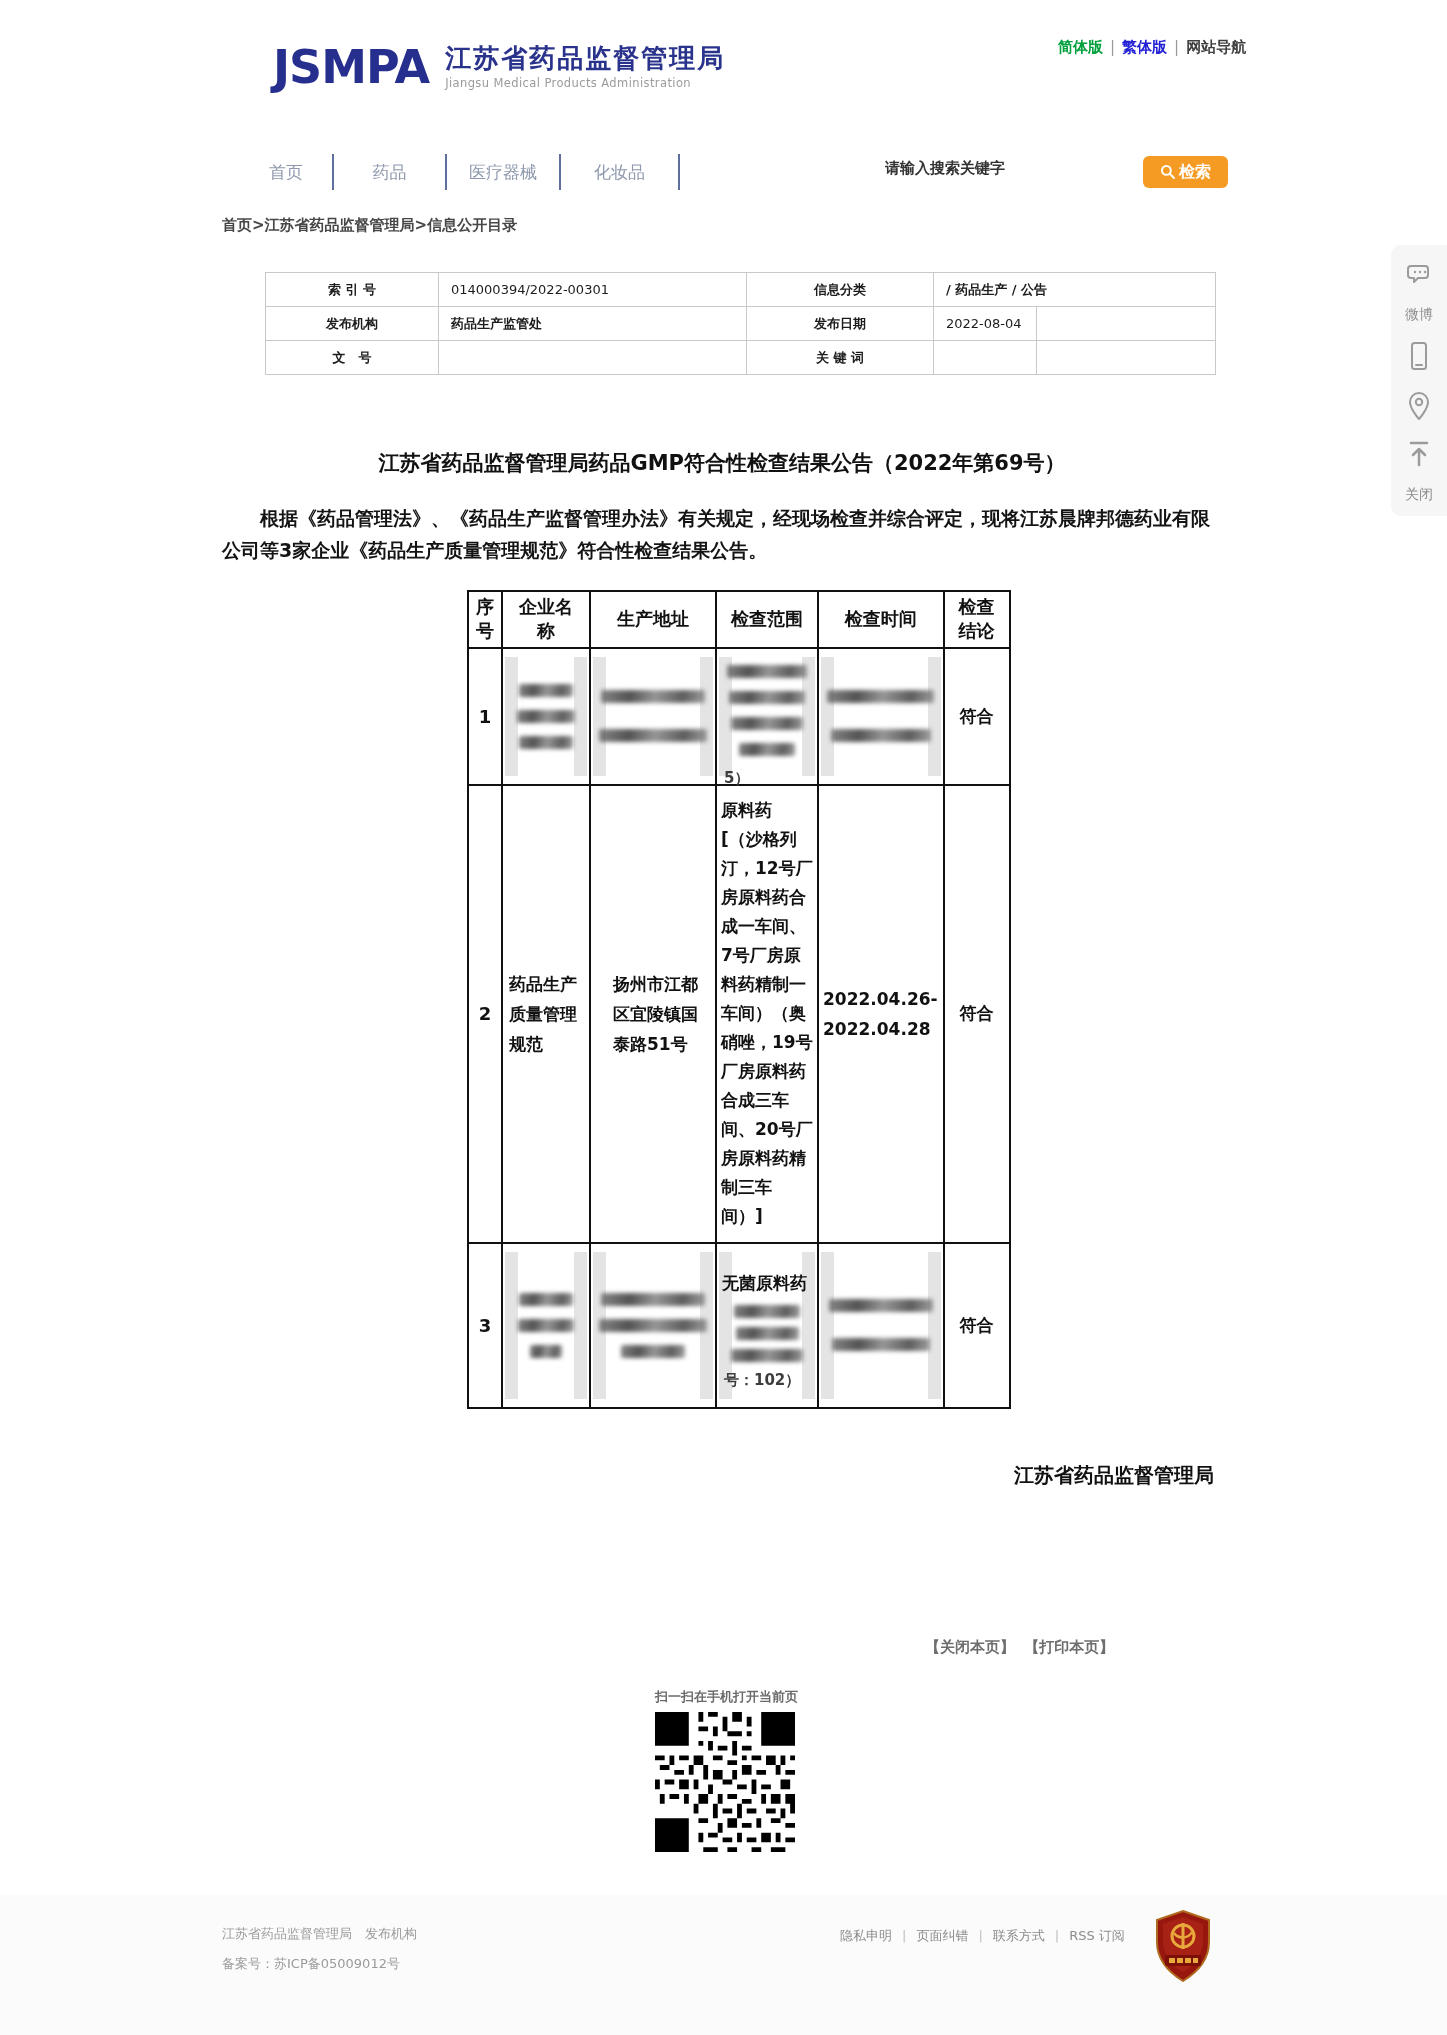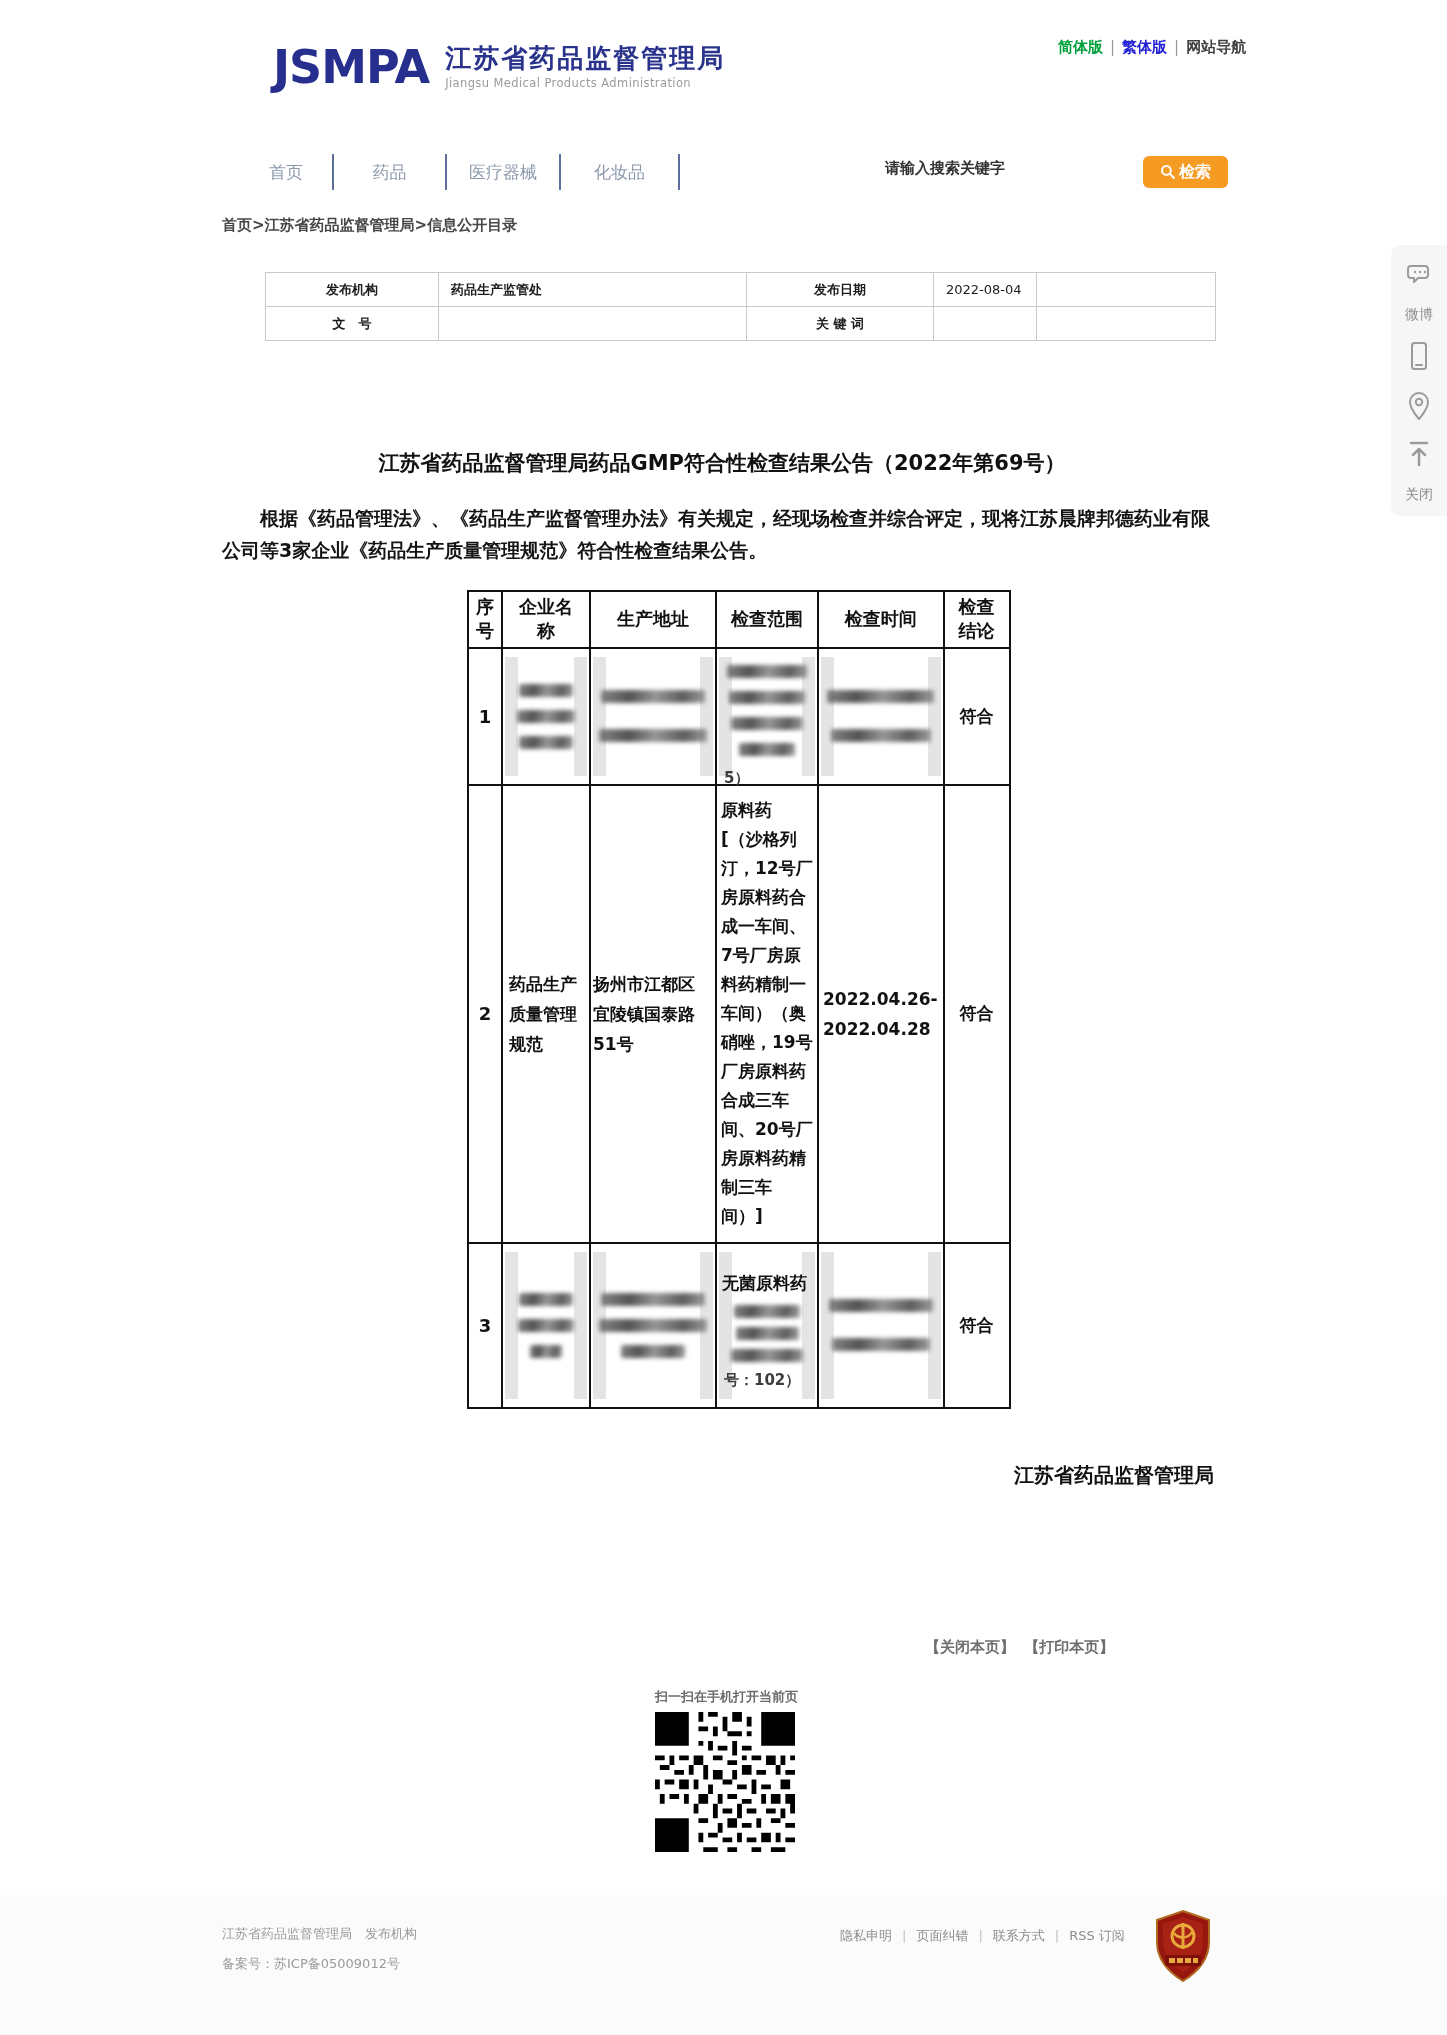--- a/index.html
+++ b/index.html
@@ -46,21 +46,21 @@
     font-size:21px;font-weight:bold;color:#111;}
   .art-body{position:absolute;top:502px;left:222px;width:1000px;font-size:19px;font-weight:bold;
     color:#141414;line-height:32px;text-indent:2em;}
   
   .t-main{position:absolute;top:590px;left:467px;border-collapse:collapse;table-layout:fixed;}
   .t-main th,.t-main td{border:2px solid #111;color:#111;}
   .t-main th{font-size:18px;font-weight:bold;white-space:pre-line;line-height:1.35;padding:3px 2px;}
   .t-main td{font-size:17px;font-weight:600;vertical-align:middle;padding:2px 5px;}
   .t-main td.cno{text-align:center;font-size:18px;font-weight:bold;}
   .t-main td.ccompany{line-height:30px;padding-left:6px;}
-  .t-main td.caddress{line-height:30px;padding-left:2px;}
+  .t-main td.caddress{line-height:30px;padding-left:22px;}
   .t-main td.cscope{line-height:29px;padding:4px 4px;white-space:pre-line;}
   .t-main td.ctime{line-height:30px;white-space:pre-line;padding-left:4px;}
   .t-main td.cconc{text-align:center;}
   tr.hr{height:56px;} tr.r1{height:137px;} tr.r2{height:458px;} tr.r3{height:165px;}
   
   td.rc{position:relative;}
   td.rc::before,td.rc::after{content:"";position:absolute;top:8px;bottom:8px;width:13px;background:#e4e4e4;}
   td.rc::before{left:2px;} td.rc::after{right:2px;}
   .blob{display:block;height:13px;border-radius:2px;position:relative;z-index:1;
     background:linear-gradient(100deg,#6d6d6d 0%,#2e2e2e 28%,#808080 52%,#3a3a3a 78%,#8d8d8d 100%);
@@ -134,20 +134,26 @@
 
 <table class="info-table">
   <colgroup>
       <col style="width:173px">
       <col style="width:308px">
       <col style="width:187px">
       <col style="width:103px">
       <col style="width:179px">
     </colgroup>
   <tbody>
+      <tr>
+    <td class="lbl">索 引 号</td>
+    <td class="val">014000394/2022-00301</td>
+    <td class="lbl">信息分类</td>
+    <td class="val b" colspan="2">/ 药品生产 / 公告</td>
+  </tr>
   <tr>
     <td class="lbl">发布机构</td>
     <td class="val b">药品生产监管处</td>
     <td class="lbl">发布日期</td>
     <td class="val">2022-08-04</td>
     <td class="val"></td>
   </tr>
   <tr>
     <td class="lbl">文　号</td>
     <td class="val"></td>

